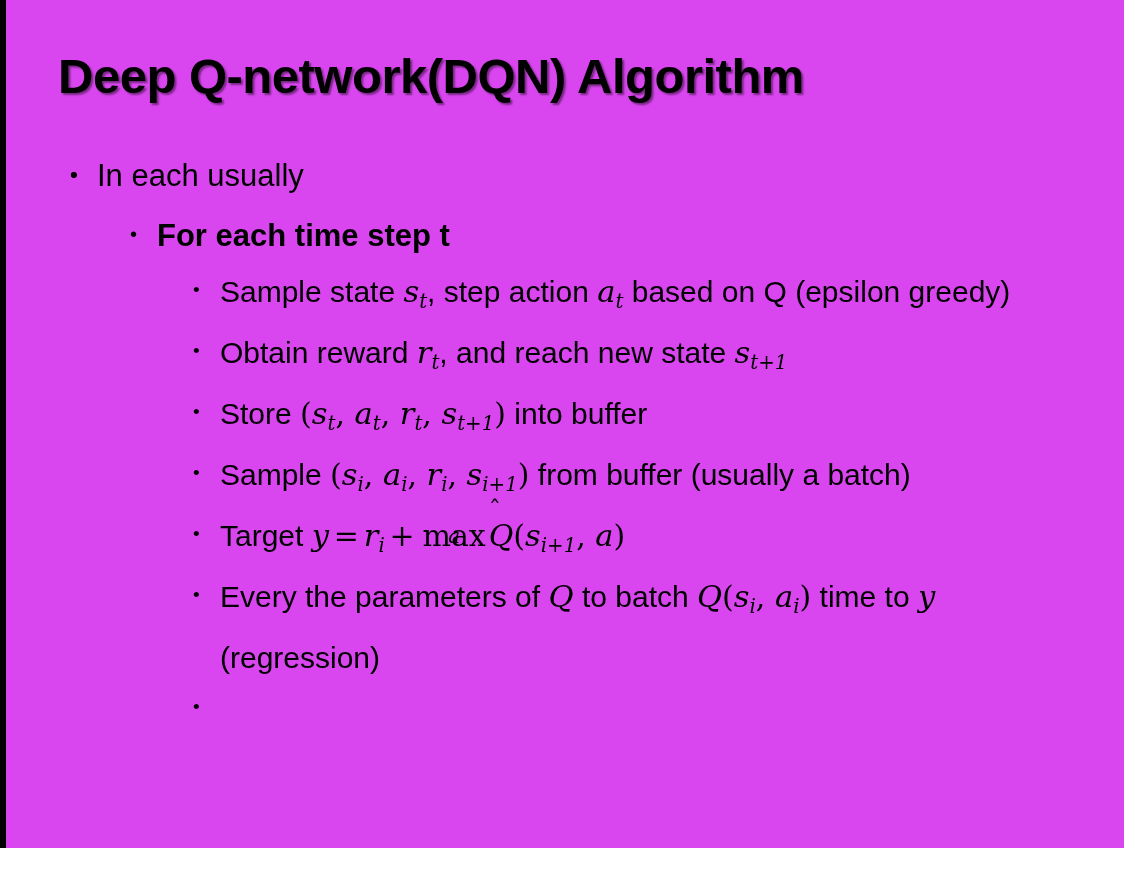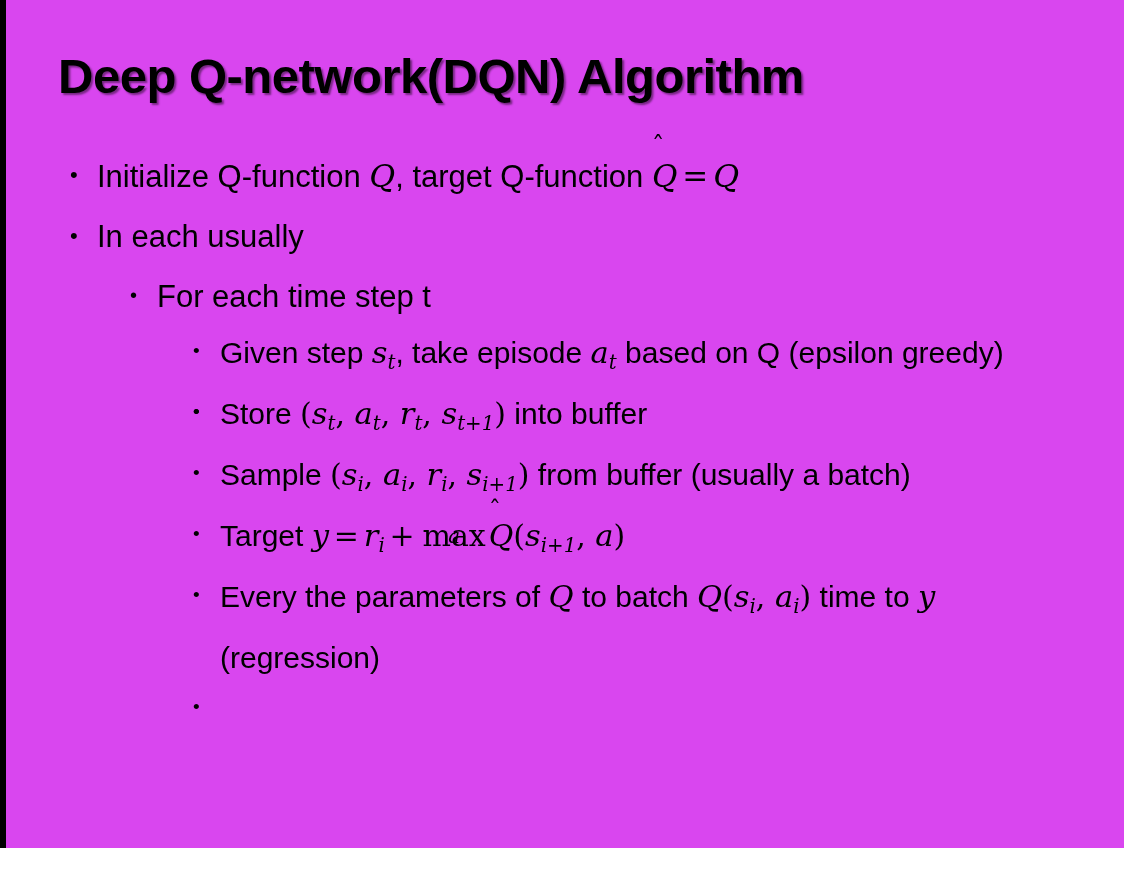--- a/index.html
+++ b/index.html
@@ -68,21 +68,21 @@
   }
 
   
   .lvl1 { font-size: 31px; line-height: 60px; }
   .lvl1 .dot  { left: 70px; top: 18px; font-size: 22px; }
   .lvl1 .btext { margin-left: 97px; margin-right: 40px; }
 
   
   .lvl2 { font-size: 31px; line-height: 60px; }
   .lvl2 .dot  { left: 130px; top: 18px; font-size: 20px; }
-  .lvl2 .btext { margin-left: 157px; margin-right: 40px; }
+  .lvl2 .btext { margin-left: 157px; margin-right: 40px; font-weight: bold; }
 
   
   .lvl3 { font-size: 30px; line-height: 51px; }
   .lvl3 .dot  { left: 193px; top: 14px; font-size: 19px; }
   .lvl3 .btext { margin-left: 220px; margin-right: 30px; }
 
   
   .m {
     font-family: "DejaVu Serif", "Liberation Serif", serif;
     font-style: italic;
@@ -147,40 +147,40 @@
 <div class="slide">
 
   <div class="edge-bar"></div>
 
   <div class="slide-title">Deep Q-network(DQN) Algorithm</div>
 
   <div class="body-list">
 
     <div class="bullet-row lvl1">
       <span class="dot">•</span>
-      <span class="btext"><span>Initialize Q-function </span><span class="m">Q</span><span>, target Q-function </span><span class="hatq"><span class="hat">̂</span><span>Q</span></span><span class="op">=</span><span class="m">Q</span></span>
     </div>
 
     <div class="bullet-row lvl1">
       <span class="dot">•</span>
       <span class="btext">In each usually</span>
     </div>
 
     <div class="bullet-row lvl2">
       <span class="dot">•</span>
       <span class="btext">For each time step t</span>
     </div>
 
     <div class="bullet-row lvl3">
       <span class="dot">•</span>
-      <span class="btext"><span>Given step </span><span class="m">s</span><span class="msub">t</span><span>, take episode </span><span class="m">a</span><span class="msub">t</span><span> based on Q (epsilon greedy)</span></span>
-    </div>
-
-    <div class="bullet-row lvl3">
-      <span class="dot">•</span>
+      <span class="btext"><span>Sample state </span><span class="m">s</span><span class="msub">t</span><span>, step action </span><span class="m">a</span><span class="msub">t</span><span> based on Q (epsilon greedy)</span></span>
+    </div>
+
+    <div class="bullet-row lvl3">
+      <span class="dot">•</span>
+      <span class="btext"><span>Obtain reward </span><span class="m">r</span><span class="msub">t</span><span>, and reach new state </span><span class="m">s</span><span class="msub">t+1</span></span>
     </div>
 
     <div class="bullet-row lvl3">
       <span class="dot">•</span>
       <span class="btext"><span>Store </span><span class="paren">(</span><span class="m">s</span><span class="msub">t</span><span class="mr">, </span><span class="m">a</span><span class="msub">t</span><span class="mr">, </span><span class="m">r</span><span class="msub">t</span><span class="mr">, </span><span class="m">s</span><span class="msub">t+1</span><span class="paren">)</span><span> into buffer</span></span>
     </div>
 
     <div class="bullet-row lvl3">
       <span class="dot">•</span>
       <span class="btext"><span>Sample </span><span class="paren">(</span><span class="m">s</span><span class="msub">i</span><span class="mr">, </span><span class="m">a</span><span class="msub">i</span><span class="mr">, </span><span class="m">r</span><span class="msub">i</span><span class="mr">, </span><span class="m">s</span><span class="msub">i+1</span><span class="paren">)</span><span> from buffer (usually a batch)</span></span>

